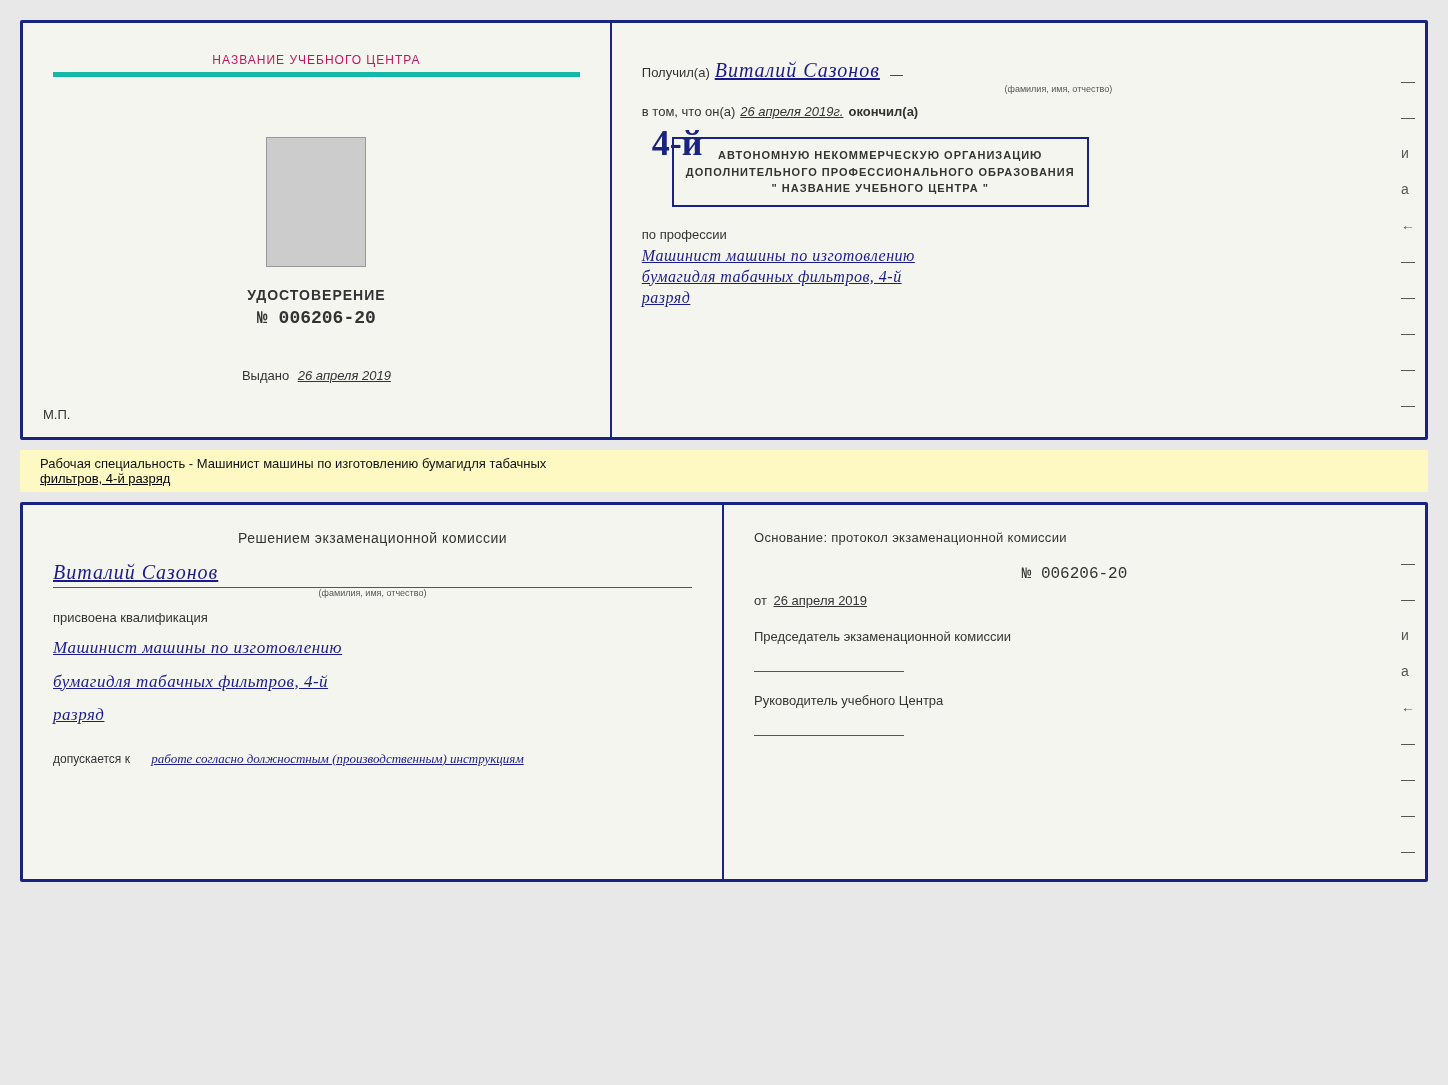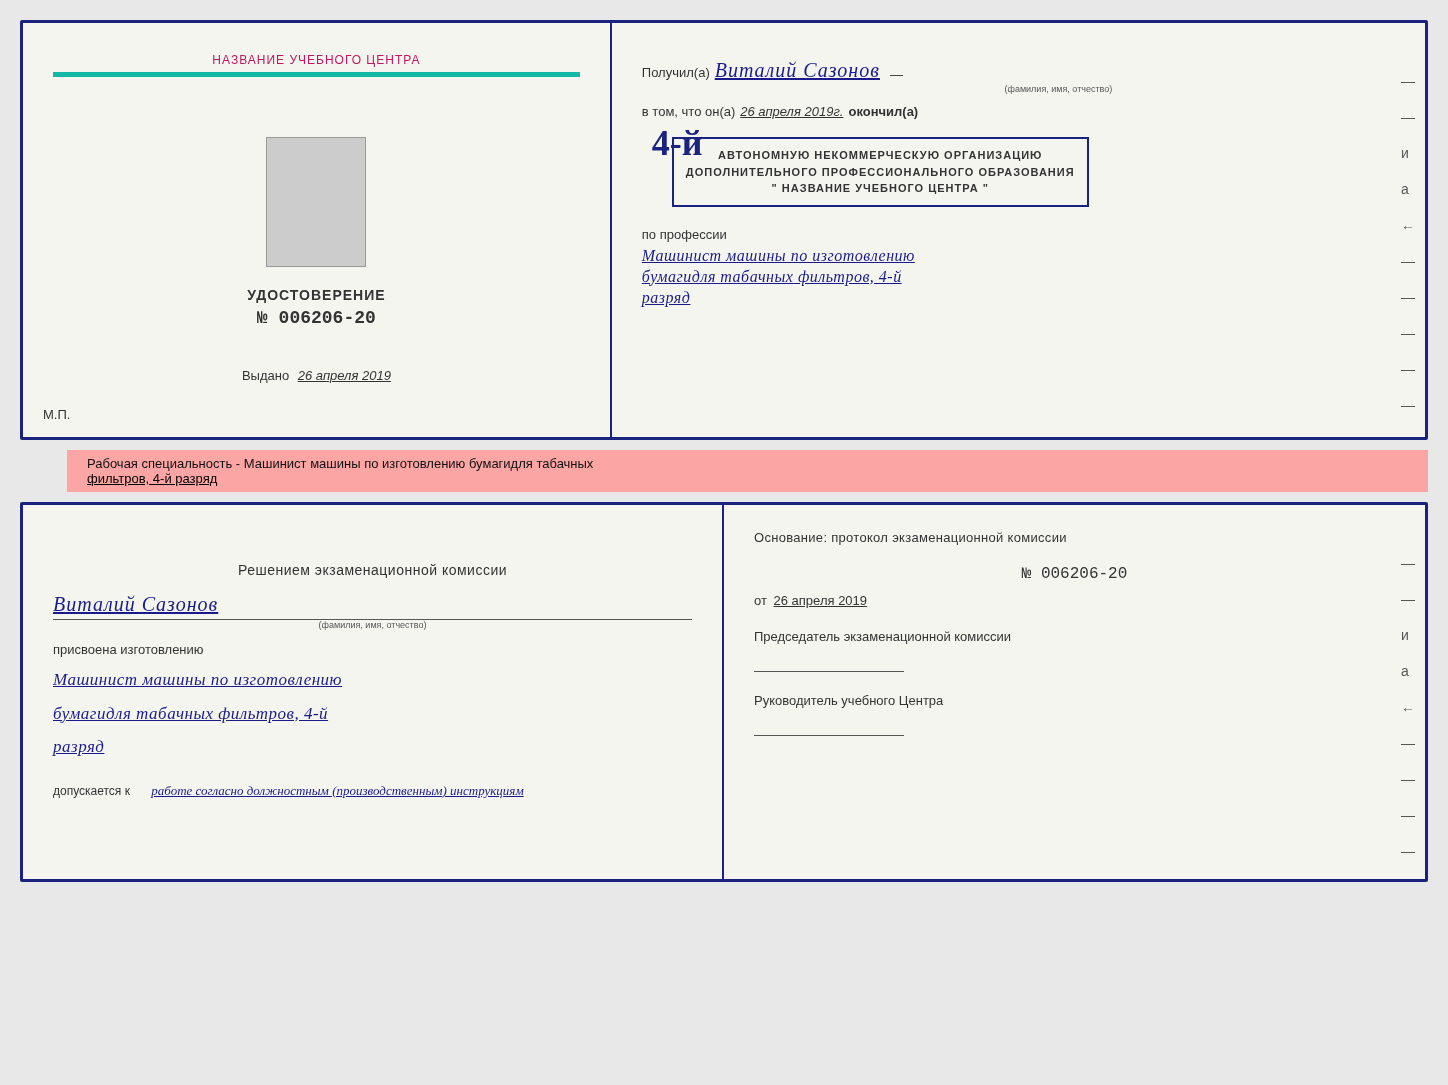--- a/index.html
+++ b/index.html
@@ -173,25 +173,24 @@
       gap: 20px;
     }
 
     .small-dash {
       color: #555;
       font-size: 14px;
     }
 
     
     .annotation-strip {
-      background: #fca5a5;
+      background: #fef9c3;
       padding: 6px 20px;
       font-size: 13px;
       color: #111;
-      margin-left: 47px;
     }
 
     .annotation-underlined {
       text-decoration: underline;
       color: #000;
     }
 
     
     .qualification-document {
       display: flex;
@@ -215,21 +214,20 @@
       padding: 25px 30px;
       position: relative;
     }
 
     .section-title {
       font-size: 14px;
       color: #333;
       text-align: center;
       margin-bottom: 15px;
       letter-spacing: 0.5px;
-      margin-top: 32px;
     }
 
     .person-name-line {
       margin-bottom: 3px;
       display: flex;
       align-items: flex-end;
     }
 
     .name-subtitle {
       font-size: 9px;
@@ -402,21 +400,21 @@
   <div class="qualification-document">
 
     <div class="qual-left">
       <div class="section-title">Решением экзаменационной комиссии</div>
 
       <div class="person-name-line">
         <span class="handwritten">Виталий Сазонов</span>
       </div>
       <span class="name-subtitle" style="margin-bottom:10px;">(фамилия, имя, отчество)</span>
 
-      <div class="assigned-text">присвоена изготовлению</div>
+      <div class="assigned-text">присвоена квалификация</div>
 
       <div style="margin-bottom:3px;">
         <span class="multiline-handwritten">Машинист машины по изготовлению</span>
       </div>
       <div style="margin-bottom:3px;">
         <span class="multiline-handwritten">бумагидля табачных фильтров, 4-й</span>
       </div>
       <div style="margin-bottom:15px;">
         <span class="multiline-handwritten">разряд</span>
       </div>

